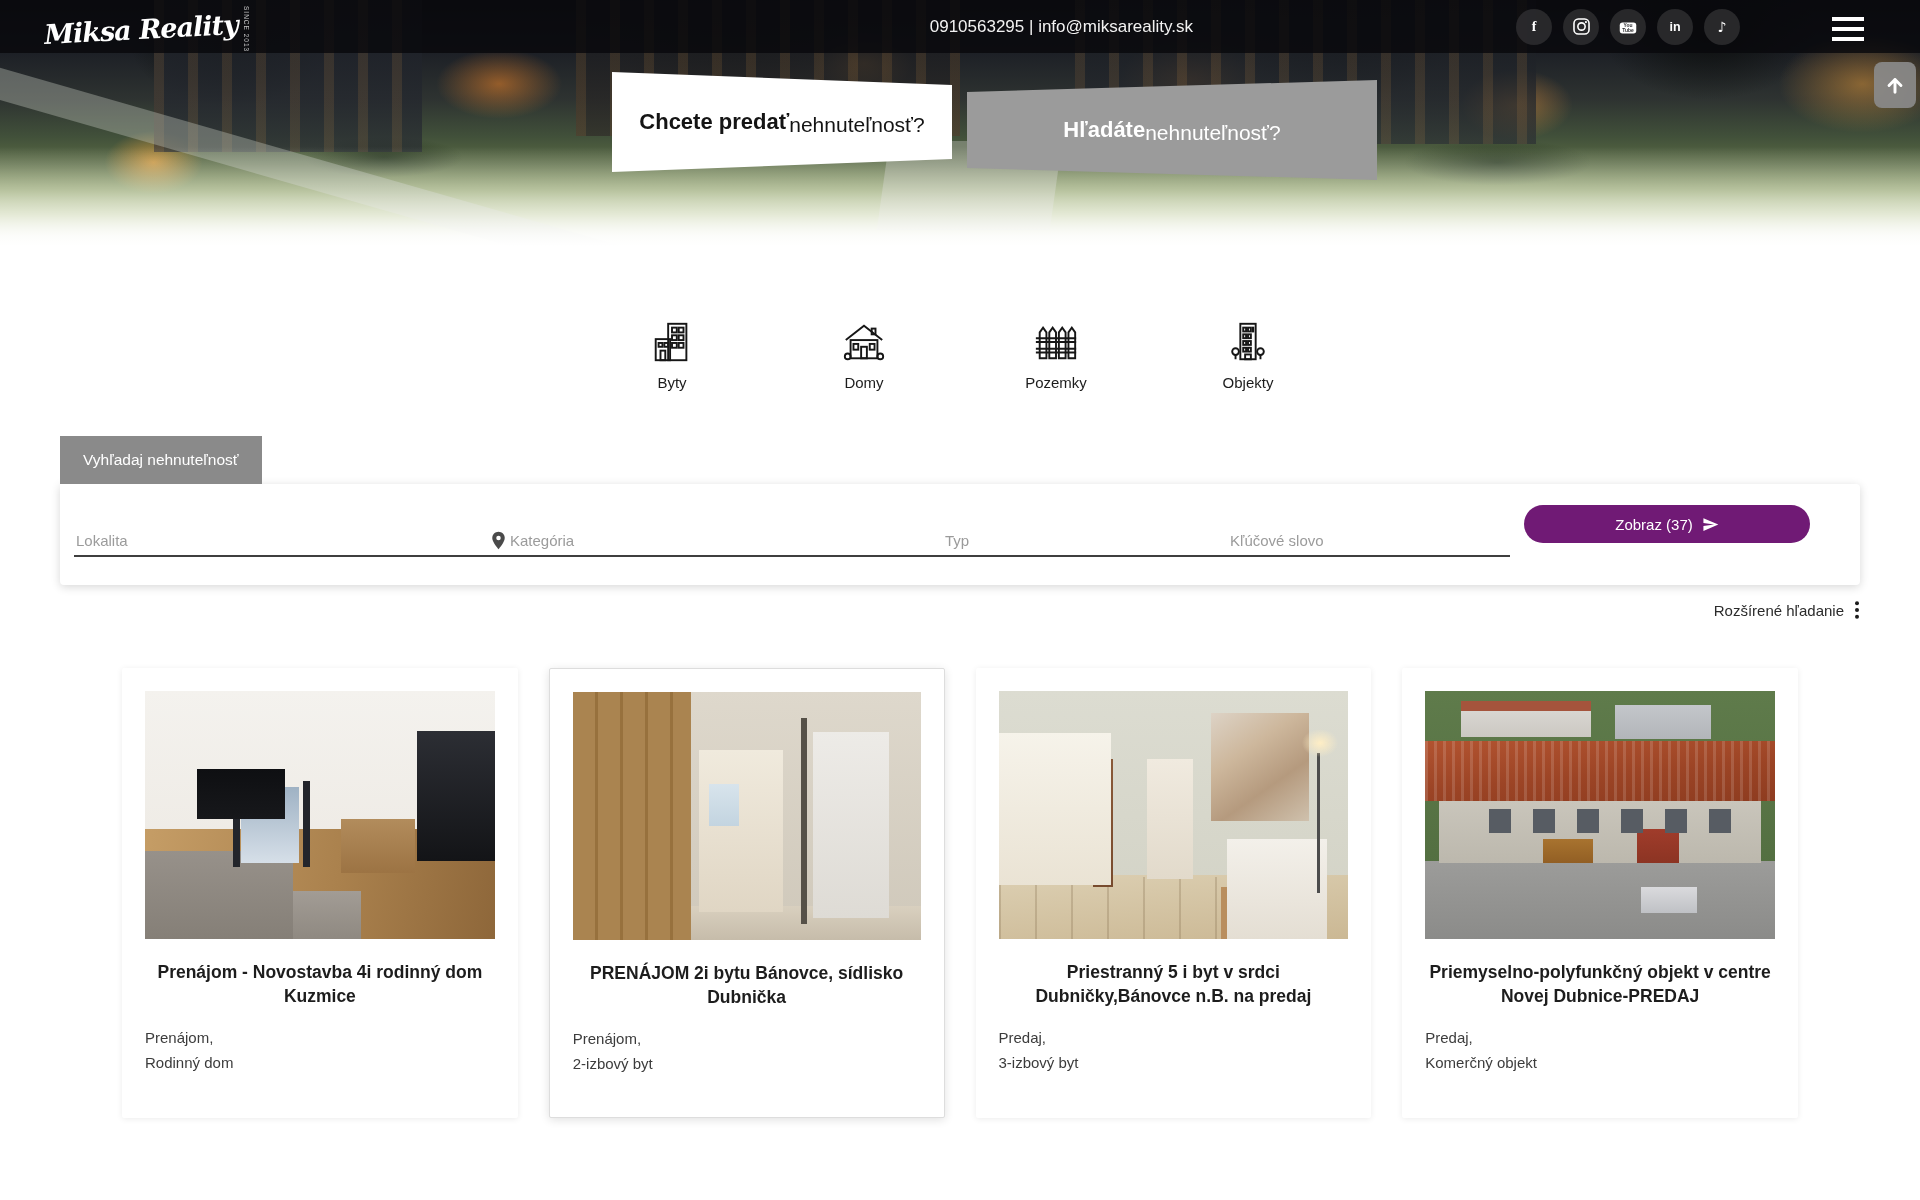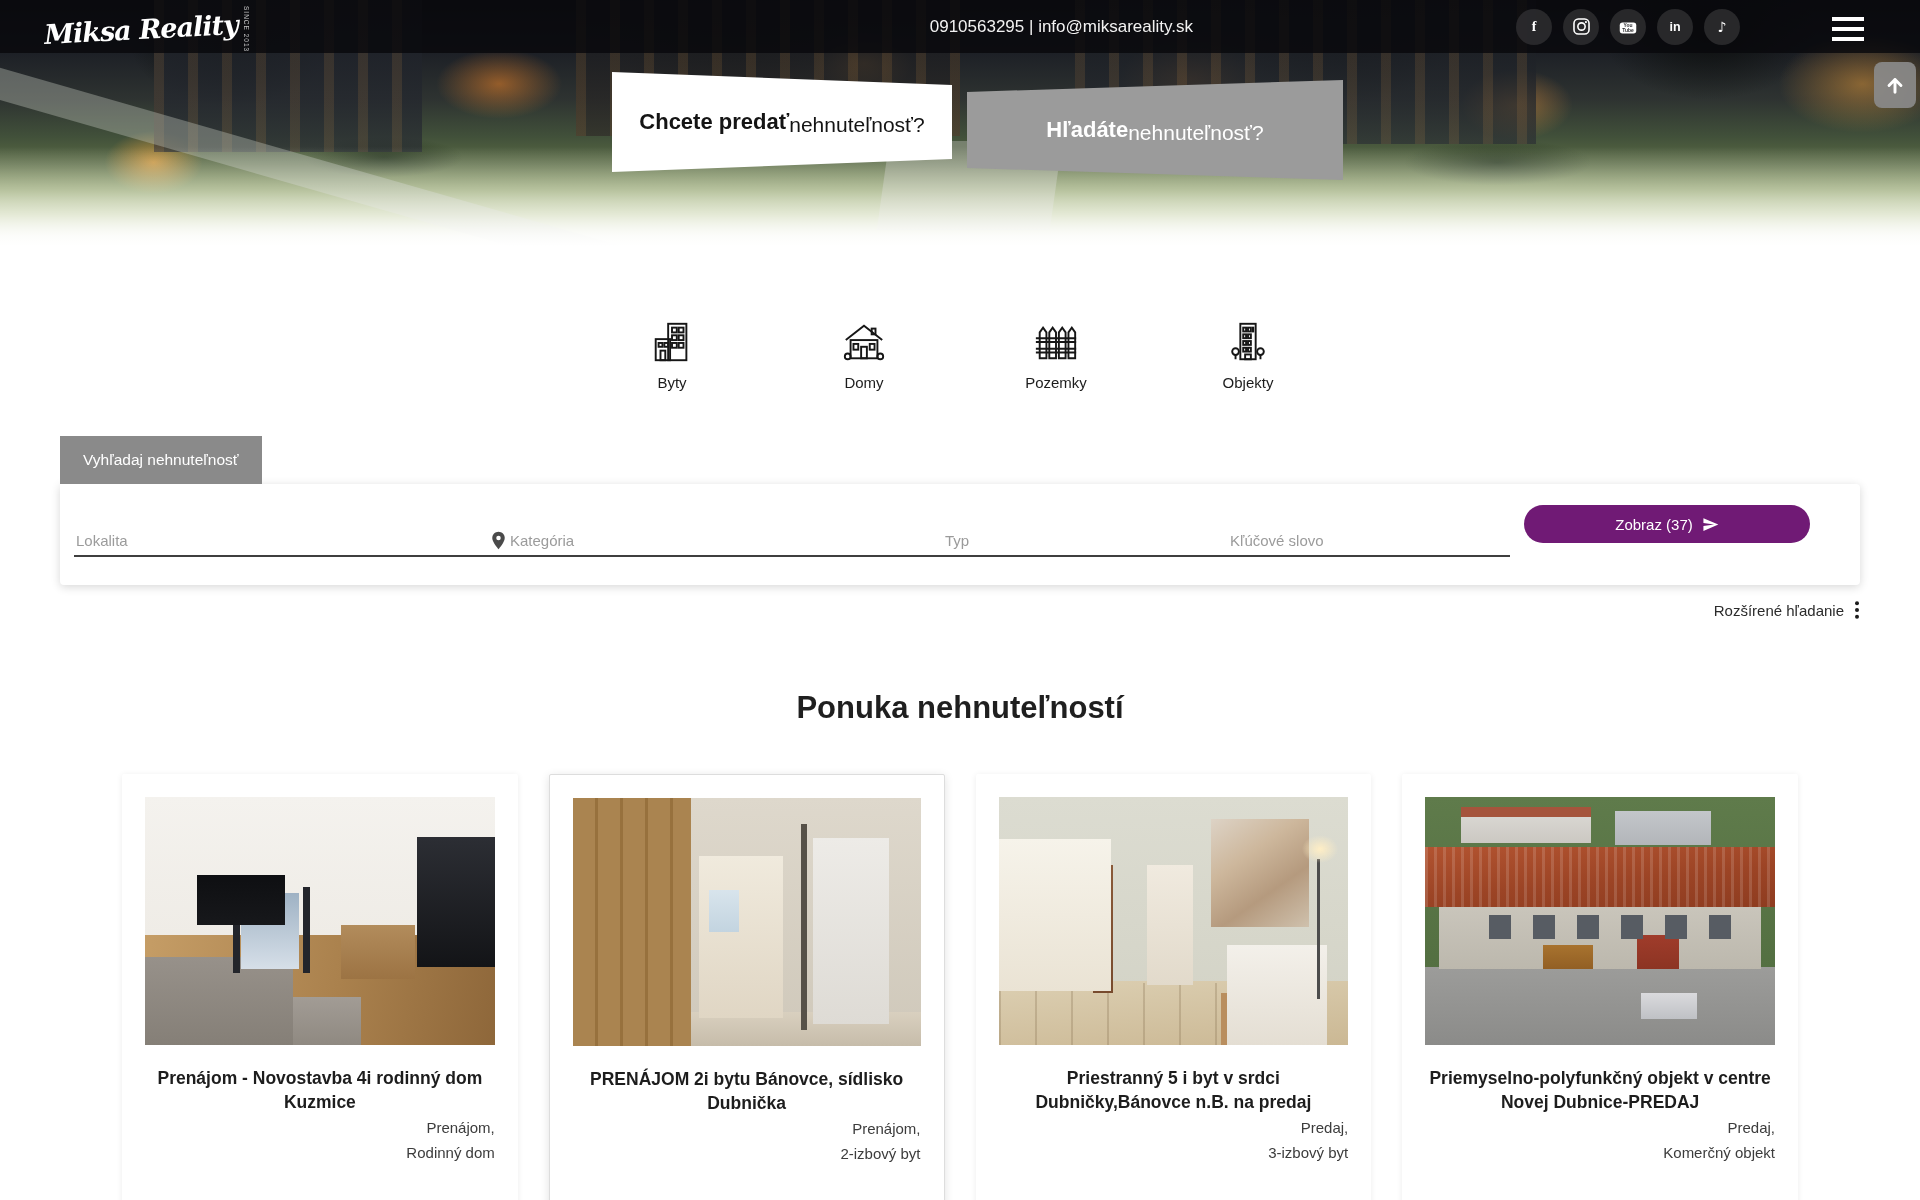--- a/index.html
+++ b/index.html
@@ -62,21 +62,21 @@
   .hamburger span { display:block; width:32px; height:4px; background:#fff; margin-bottom:6px; }
   .hamburger span:last-child { margin-bottom:0; }
 
   
   .banner { position:absolute; display:flex; 
     align-items:center; justify-content:center; text-align:center; cursor:pointer; }
   .banner-line1 { font-size:22px; font-weight:700; }
   .banner-line2 { font-size:21px; margin-top:5px; }
   .banner-white { left:612px; top:72px; width:340px; height:100px; background:#fff; color:#141414;
     clip-path:polygon(0 0, 100% 13%, 100% 87%, 0 100%); }
-  .banner-gray { left:967px; top:80px; width:376px; height:100px; background:#9b9b9b; color:#fff;
+  .banner-gray { left:967px; top:80px; width:410px; height:100px; background:#9b9b9b; color:#fff;
     clip-path:polygon(0 12%, 100% 0, 100% 100%, 0 88%); }
 
   .scroll-top { position:absolute; top:62px; right:4px; width:42px; height:46px;
     background:rgba(138,138,138,.92); border:none; border-radius:8px;
     display:flex; align-items:center; justify-content:center; cursor:pointer; z-index:20; }
 
   
   .categories { display:flex; justify-content:center; gap:100px; padding-top:57px; }
   .category { width:92px; display:flex; flex-direction:column; align-items:center;
     cursor:pointer; }
@@ -113,21 +113,21 @@
   .listings-title { text-align:center; margin-top:70px; font-size:31px;
     font-weight:700; color:#1f1f1f; }
   .cards { width:1676px; margin:48px auto 0 auto; display:grid;
     grid-template-columns:repeat(4,1fr); gap:31px; }
   .card { background:#fff; padding:23px 23px 40px 23px; border-radius:2px;
     box-shadow:0 1px 6px rgba(0,0,0,.08); cursor:pointer; }
   .card.outlined { border:1px solid #ddd; box-shadow:0 2px 10px rgba(0,0,0,.12); }
   .photo { width:100%; height:248px; background-color:#ccc; }
   .card-title { margin-top:22px; font-size:17.5px; font-weight:700; text-align:center;
     line-height:1.35; color:#1d1d1d; }
-  .card-meta { margin-top:2px; text-align:right; font-size:15px; color:#3c3c3c;
+  .card-meta { margin-top:18px; text-align:left; font-size:15px; color:#3c3c3c;
     line-height:1.65; }
 
   .photo-1 { background:
     linear-gradient(#0e0f12,#17181b) 52px 78px/88px 50px no-repeat,
     linear-gradient(#9fb2c4,#d6dfe8) 96px 96px/58px 76px no-repeat,
     linear-gradient(#23252b,#23252b) 88px 90px/7px 86px no-repeat,
     linear-gradient(#23252b,#23252b) 158px 90px/7px 86px no-repeat,
     linear-gradient(180deg,#2c2e34,#131417) 272px 40px/78px 130px no-repeat,
     linear-gradient(#b28c5c,#9c7343) 196px 128px/74px 54px no-repeat,
     linear-gradient(#97918a,#857f77) 0px 160px/148px 88px no-repeat,
@@ -348,21 +348,20 @@
       <span>Rozšírené hľadanie</span>
       <svg width="6" height="20" viewBox="0 0 6 24">
         <circle cx="3" cy="4" r="2.4" fill="#1c1c1c"></circle>
         <circle cx="3" cy="12" r="2.4" fill="#1c1c1c"></circle>
         <circle cx="3" cy="20" r="2.4" fill="#1c1c1c"></circle>
       </svg>
     </span>
   </div>
 
   <section class="listings">
-    <h2 class="listings-title">Ponuka nehnuteľností</h2>
     <div class="cards">
 
       <div class="card">
         <div class="photo photo-1"></div>
         <div class="card-title">Prenájom - Novostavba 4i rodinný dom Kuzmice</div>
         <div class="card-meta">
           <div>Prenájom,</div>
           <div>Rodinný dom</div>
         </div>
       </div>

